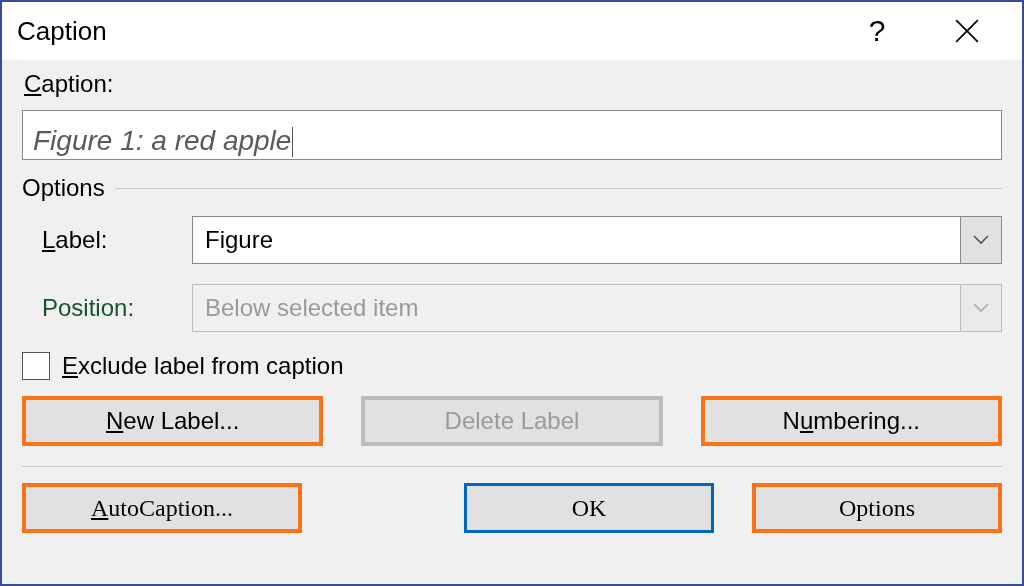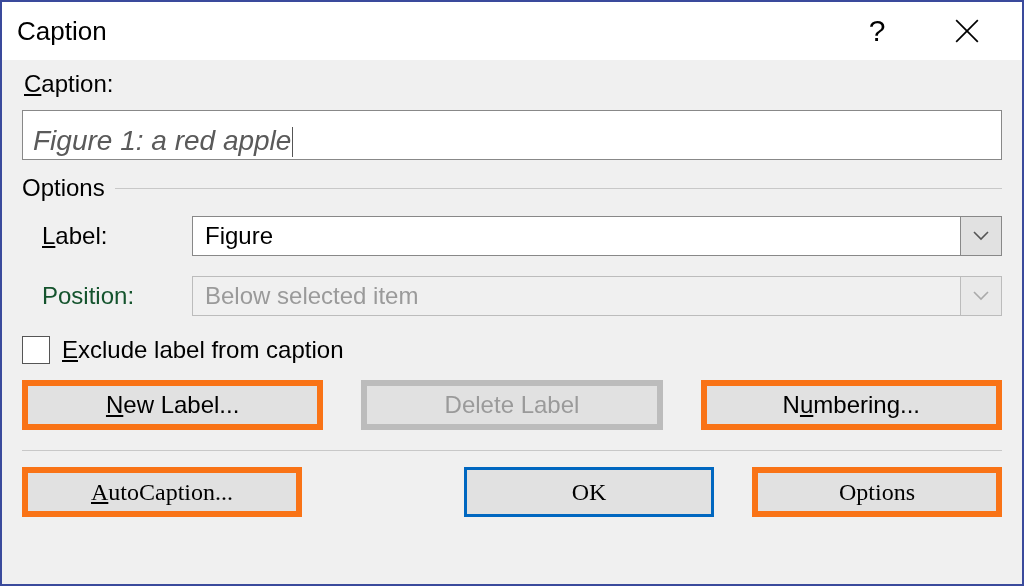--- a/index.html
+++ b/index.html
@@ -102,21 +102,21 @@
   .row .lbl {
     width: 170px;
     font-size: 24px;
     padding-left: 20px;
   }
   .row .lbl.disabled { color: #14532d; }
   .row .lbl .ul { text-decoration: underline; }
   .combo {
     flex: 1;
     display: flex;
-    height: 40px;
+    height: 48px;
   }
   .combo .combo-text {
     flex: 1;
     border: 1px solid #888;
     border-right: none;
     background: #fff;
     padding: 0 12px;
     display: flex;
     align-items: center;
     font-size: 24px;
@@ -161,21 +161,21 @@
     padding-bottom: 10px;
   }
   .btn-row.bottom {
     border-top: 1px solid #c8c8c8;
     padding-top: 16px;
     gap: 38px;
   }
   .btn {
     flex: 1;
     height: 50px;
-    border: 6px solid #f97316;
+    border: 4px solid #f97316;
     background: #e1e1e1;
     display: flex;
     align-items: center;
     justify-content: center;
     font-size: 24px;
     color: #000;
   }
   .btn.disabled {
     color: #9a9a9a;
     border-color: #bcbcbc;

